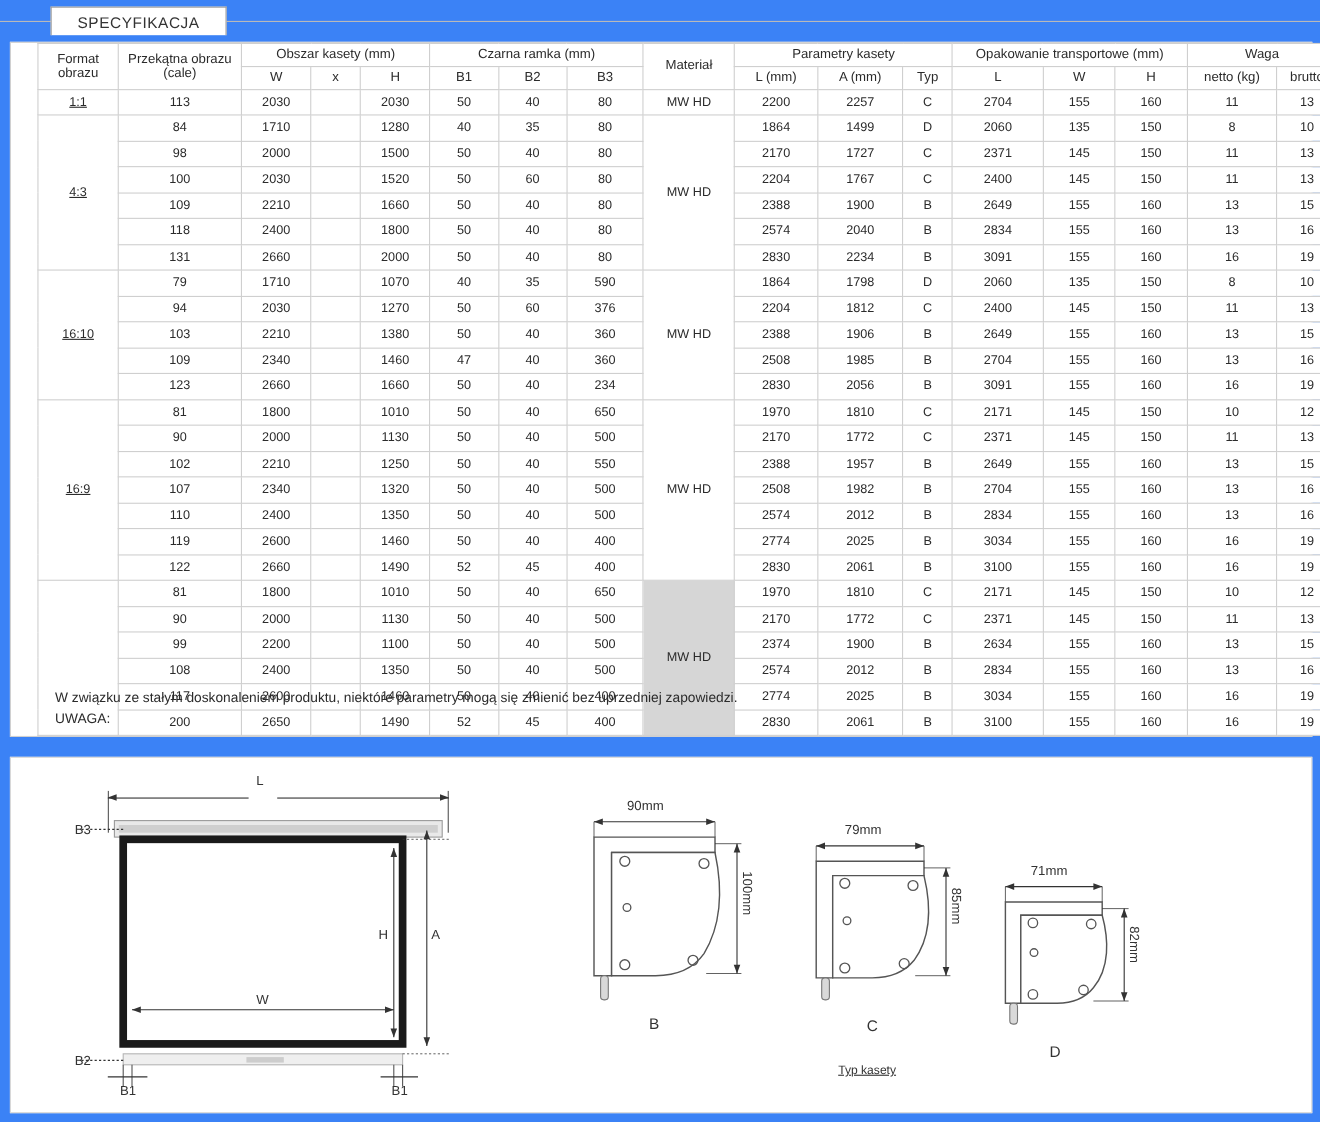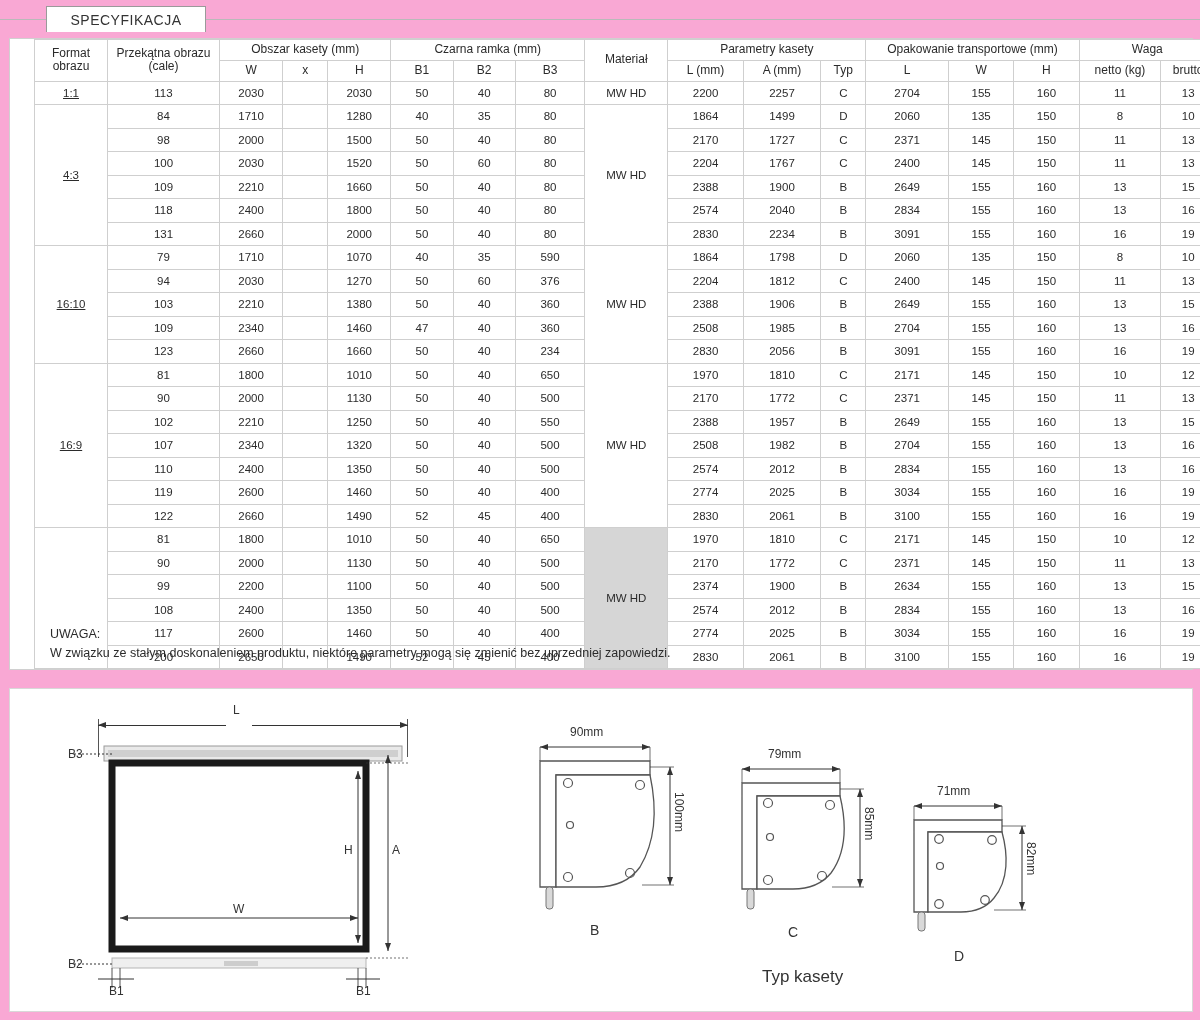--- a/index.html
+++ b/index.html
@@ -5,21 +5,21 @@
   html, body {
     margin: 0;
     padding: 0;
     background: #f0f0f0;
     font-family: "Liberation Sans", sans-serif;
   }
   #page {
     position: relative;
     width: 1200px;
     height: 1020px;
-    background: #f9a8d4;
+    background: #3b82f6;
     overflow: hidden;
   }
 
   
   .spec-header {
     position: absolute;
     left: 0;
     top: 6px;
     width: 1200px;
     height: 28px;
@@ -142,22 +142,23 @@
 
   svg { display: block; }
 
   .cassette-label {
     position: absolute;
     font-size: 14px;
     color: #333333;
   }
   .caption-typ {
     position: absolute;
-    font-size: 17px;
+    font-size: 11px;
     color: #333333;
+    text-decoration: underline;
   }
   .vtext {
     writing-mode: vertical-rl;
     text-orientation: mixed;
     font-size: 12px;
     color: #333333;
   }
 </style>
 </head>
 <body>
@@ -633,22 +634,22 @@
             <td>155</td>
             <td>160</td>
             <td>16</td>
             <td>19</td>
           </tr>
         </tbody>
     </table>
   </div>
 
   <div class="note">
+    <div>W związku ze stałym doskonaleniem produktu, niektóre parametry mogą się zmienić bez uprzedniej zapowiedzi.</div>
     <div>UWAGA:</div>
-    <div>W związku ze stałym doskonaleniem produktu, niektóre parametry mogą się zmienić bez uprzedniej zapowiedzi.</div>
   </div>
 
   <div class="bottom-panel">
 
     <div class="screen-diagram">
 
       <div class="dim-text" style="left:205px; top:0px;">L</div>
       <div class="tick-v" style="left:70px; top:16px; height:38px;"></div>
       <div class="tick-v" style="left:379px; top:16px; height:38px;"></div>
       <div class="dim-line-h" style="left:70px; top:22px; width:128px;"></div>

